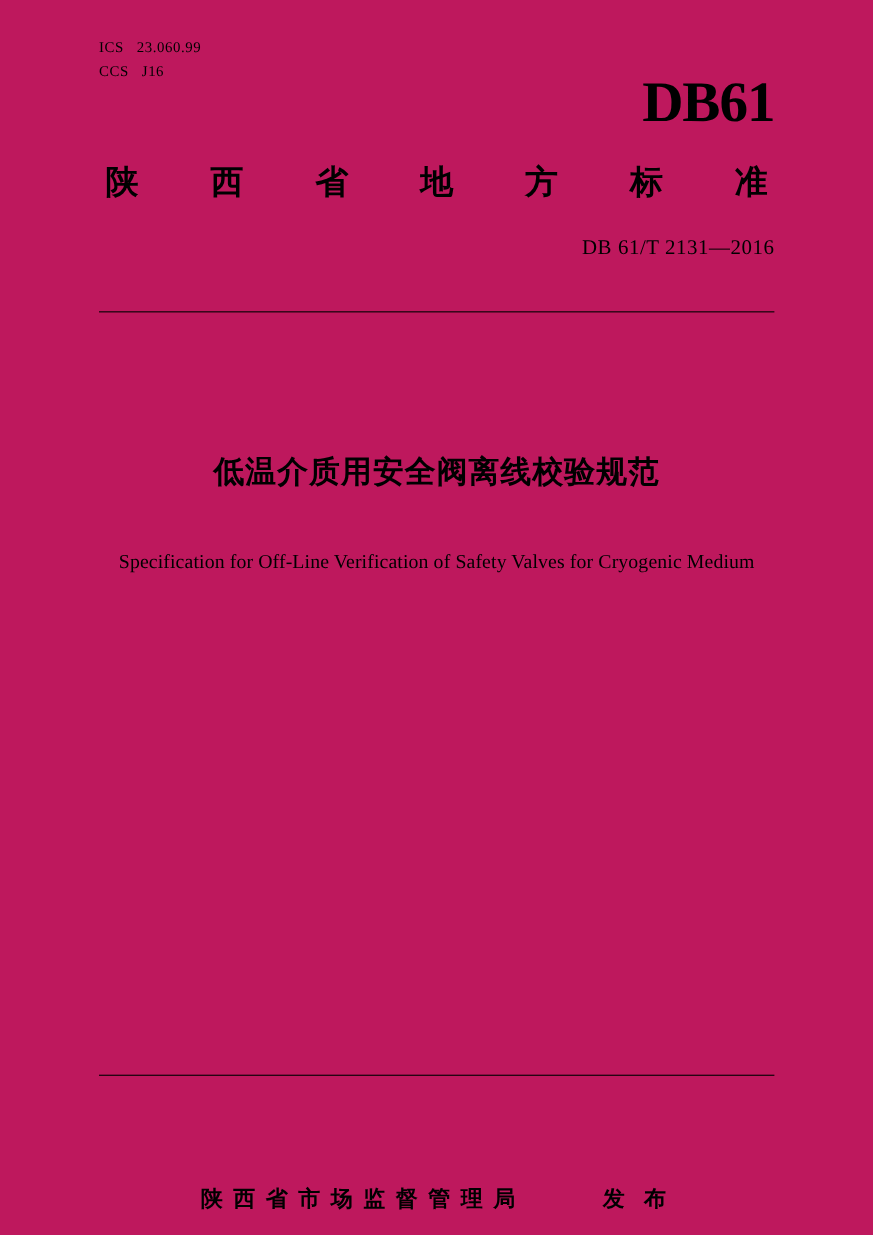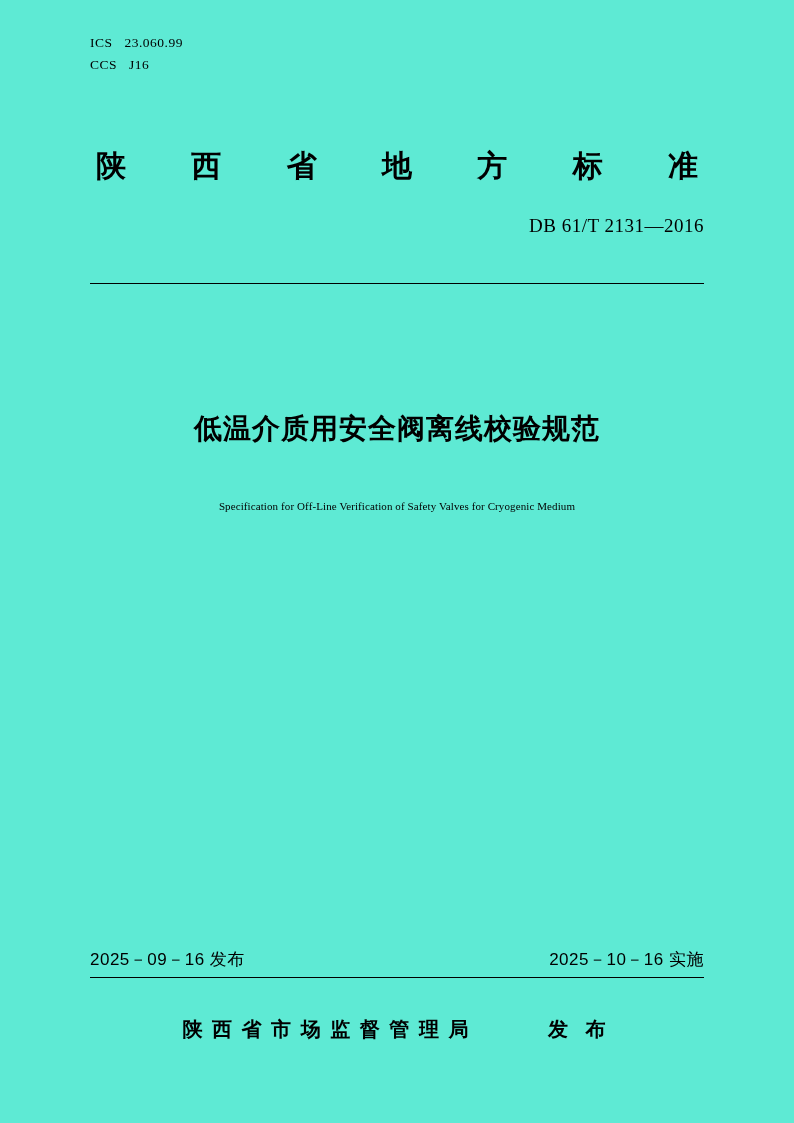--- a/index.html
+++ b/index.html
@@ -4,21 +4,21 @@
 <style>
   html, body {
     margin: 0;
     padding: 0;
     background: #ffffff;
   }
   .page {
     position: relative;
     width: 794px;
     height: 1123px;
-    background: #5eead4;
+    background: #be185d;
     margin: 0 auto;
     font-family: "Liberation Serif", serif;
     color: #000000;
     overflow: hidden;
   }
   .content {
     position: absolute;
     left: 90px;
     right: 90px;
     top: 0;
@@ -90,21 +90,21 @@
     font-size: 28px;
     letter-spacing: 1px;
   }
   .title-en {
     position: absolute;
     top: 500px;
     left: 0;
     right: 0;
     text-align: center;
     font-family: "Liberation Serif", serif;
-    font-size: 11px;
+    font-size: 18px;
     letter-spacing: 0.1px;
   }
 
   
   .dates {
     position: absolute;
     top: 948px;
     left: 0;
     right: 0;
     display: flex;
@@ -115,21 +115,21 @@
   }
   .rule-bottom {
     position: absolute;
     top: 977px;
     left: 0;
     right: 0;
     border-top: 1.6px solid #000;
   }
   .issuer {
     position: absolute;
-    top: 1016px;
+    top: 1076px;
     left: 0;
     right: 0;
     text-align: center;
     font-family: "Liberation Sans", sans-serif;
     font-weight: bold;
     font-size: 20px;
     letter-spacing: 2px;
   }
   .issuer .org { margin-right: 70px; }
   .issuer .verb { letter-spacing: 6px; }
@@ -144,42 +144,39 @@
       <div class="ics-line">
         <span class="key">ICS</span>
         <span>23.060.99</span>
       </div>
       <div class="ics-line">
         <span class="key">CCS</span>
         <span>J16</span>
       </div>
     </div>
 
+    <div class="db61">DB61</div>
 
     <div class="province-line">
       <span>陕</span>
       <span>西</span>
       <span>省</span>
       <span>地</span>
       <span>方</span>
       <span>标</span>
       <span>准</span>
     </div>
 
     <div class="std-no">DB 61/T  2131—2016</div>
 
     <div class="rule-top"></div>
 
     <div class="title-cn">低温介质用安全阀离线校验规范</div>
     <div class="title-en">Specification for Off-Line Verification of Safety Valves for Cryogenic Medium</div>
 
-    <div class="dates">
-      <span>2025－09－16 发布</span>
-      <span>2025－10－16 实施</span>
-    </div>
 
     <div class="rule-bottom"></div>
 
     <div class="issuer">
       <span class="org">陕 西 省 市 场 监 督 管 理 局</span>
       <span class="verb">发 布</span>
     </div>
 
   </div>
 </div>

